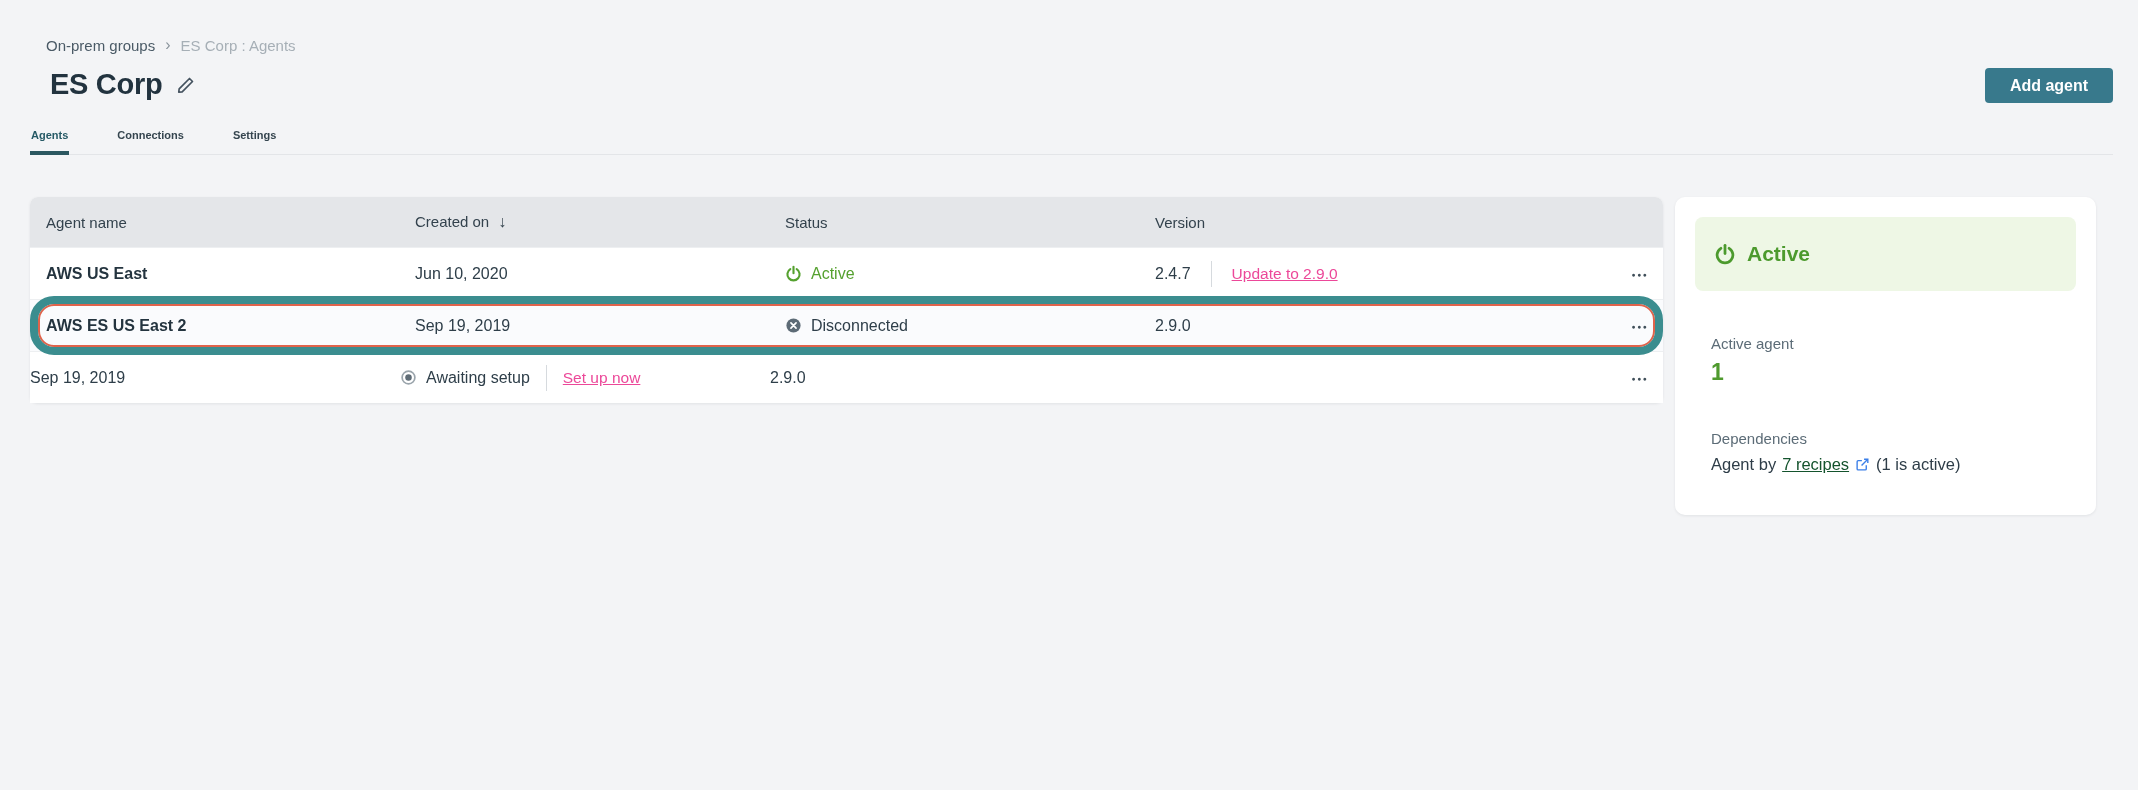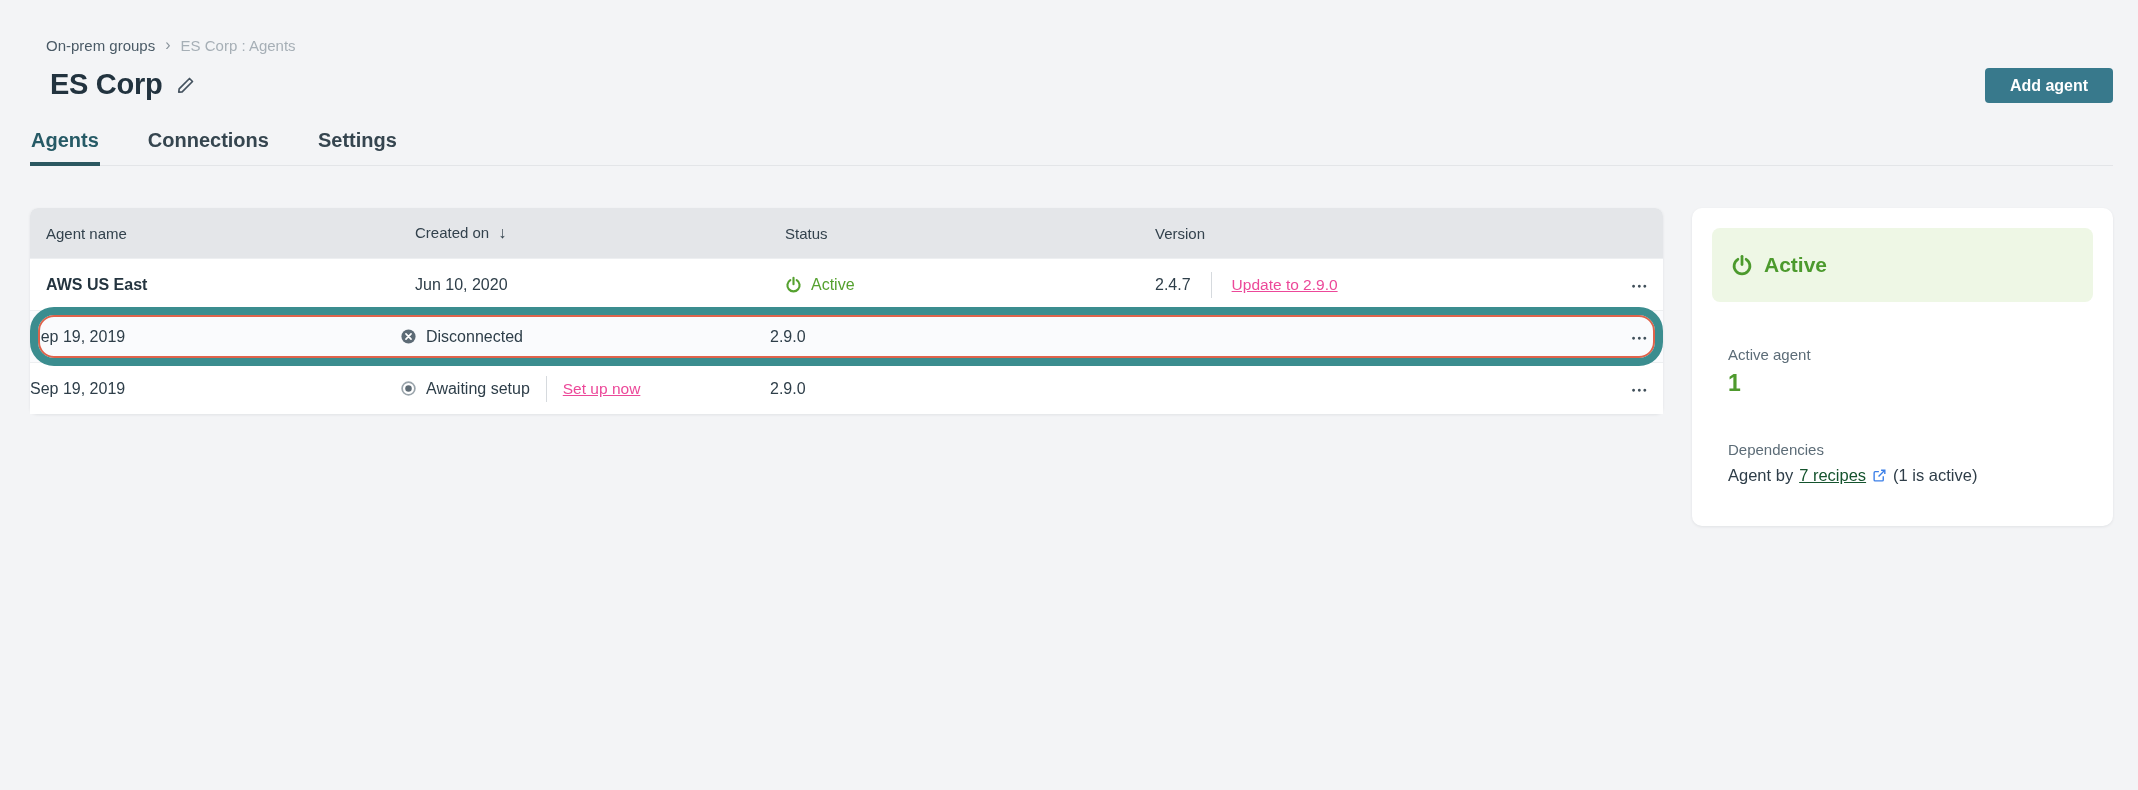--- a/index.html
+++ b/index.html
@@ -24,25 +24,25 @@
   .page-title { font-size:29px; font-weight:bold; color:#22333f; letter-spacing:-0.3px; }
   .pencil { width:20px; height:20px; cursor:pointer; }
   .btn-primary {
     background:#38798c; color:#ffffff; border:none; border-radius:4px;
     width:128px; height:35px; font-size:16px; font-weight:bold;
     font-family:"Liberation Sans", sans-serif; cursor:pointer;
   }
 
   
   .tabs { display:flex; gap:47px; margin-top:26px; border-bottom:1px solid #e3e5e8; }
-  .tab { font-size:20px; font-weight:bold; color:#35454f; padding:0 1px 13px 1px; cursor:pointer; }
+  .tab { font-size:11px; font-weight:bold; color:#35454f; padding:0 1px 13px 1px; cursor:pointer; }
   .tab.active { color:#265a66; border-bottom:4px solid #2b5760; margin-bottom:-1px; padding-bottom:10px; }
 
   
-  .content { display:flex; gap:29px; margin-top:42px; align-items:flex-start; }
+  .content { display:flex; gap:12px; margin-top:42px; align-items:flex-start; }
 
   
   .table-card {
     width:1633px; background:#ffffff; border-radius:8px;
     box-shadow:0 1px 3px rgba(16,24,40,0.08);
   }
   .thead {
     display:flex; align-items:center; height:50px;
     background:#e4e6e9; border-radius:8px 8px 0 0;
     font-size:15px; color:#33424d;
@@ -158,20 +158,21 @@
         <div class="col-version">
           <span>2.4.7</span>
           <span class="v-divider"></span>
           <span class="inline-link">Update to 2.9.0</span>
         </div>
         <div class="col-menu"><span class="menu-dots" style="transform: scale(0.55); transform-origin: right center;">●●●</span></div>
       </div>
 
       <div class="trow highlighted">
         <div class="highlight-ring"></div>
+        <div class="col-name agent-name">AWS ES US East 2</div>
         <div class="col-created date-text">Sep 19, 2019</div>
         <div class="col-status">
           <svg class="status-icon" viewBox="0 0 24 24">
             <circle cx="12" cy="12" r="10" fill="#5d6b76"></circle>
             <path d="M8.4 8.4 L15.6 15.6 M15.6 8.4 L8.4 15.6" stroke="#ffffff" stroke-width="2.4" stroke-linecap="round"></path>
           </svg>
           <span class="status-plain">Disconnected</span>
         </div>
         <div class="col-version">
           <span>2.9.0</span>

